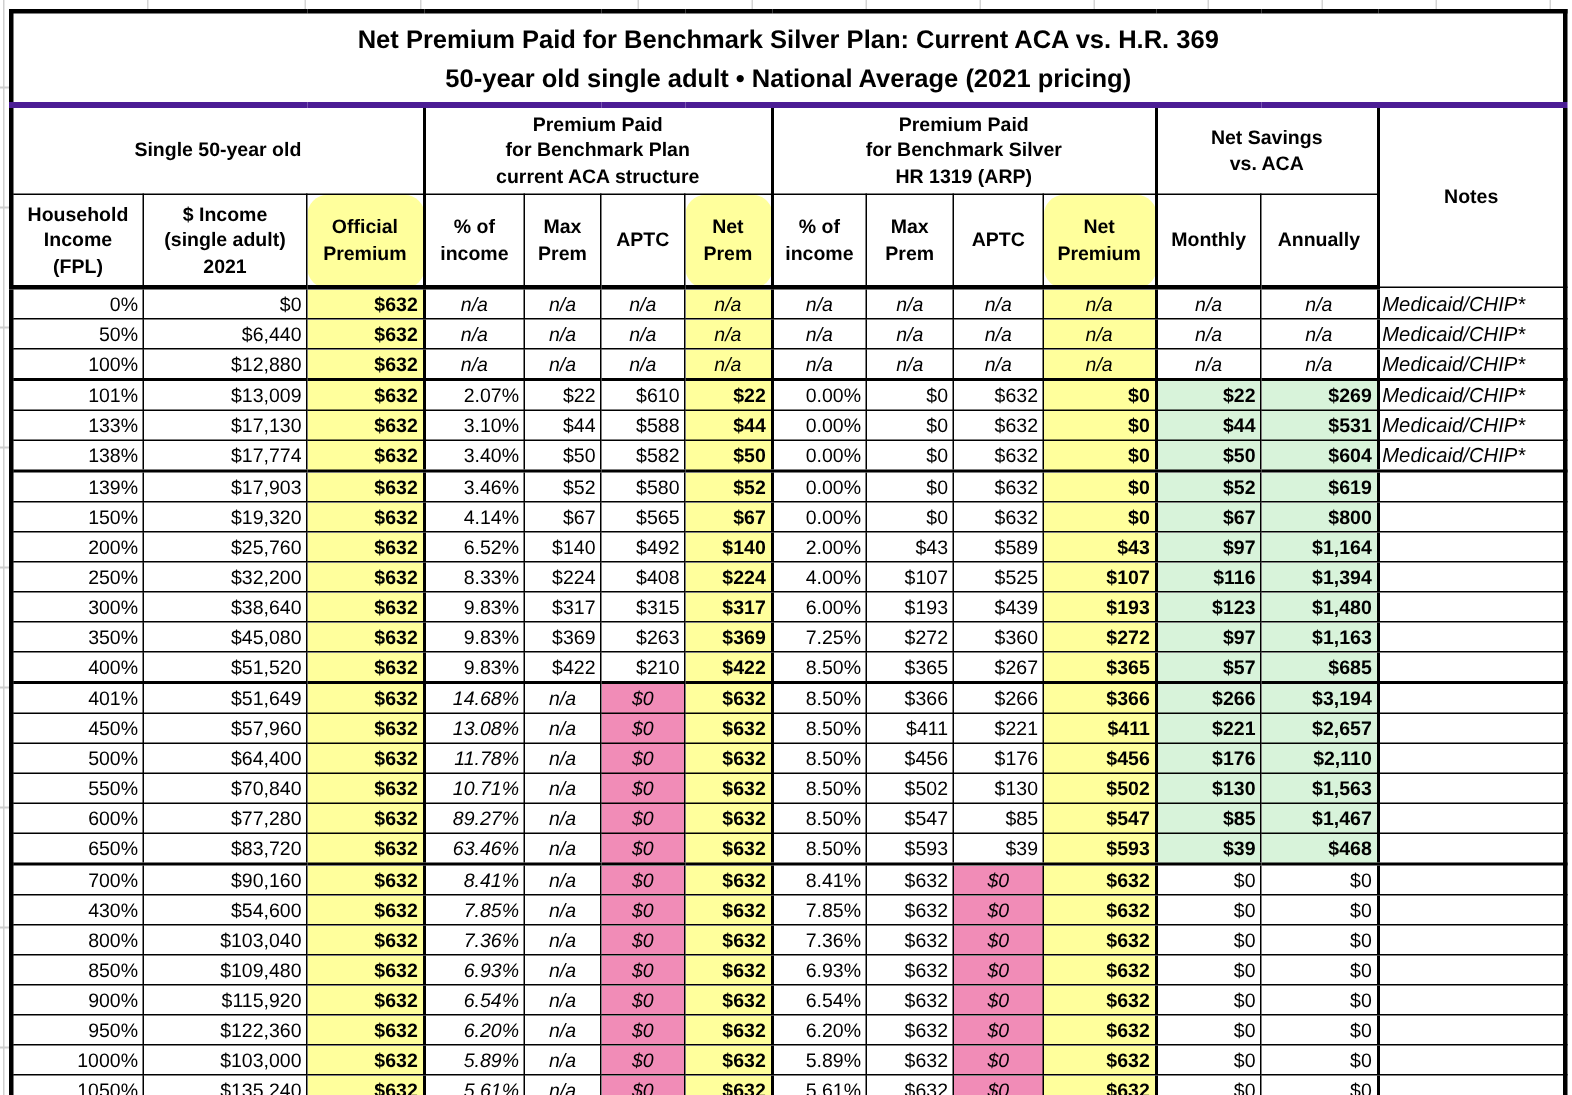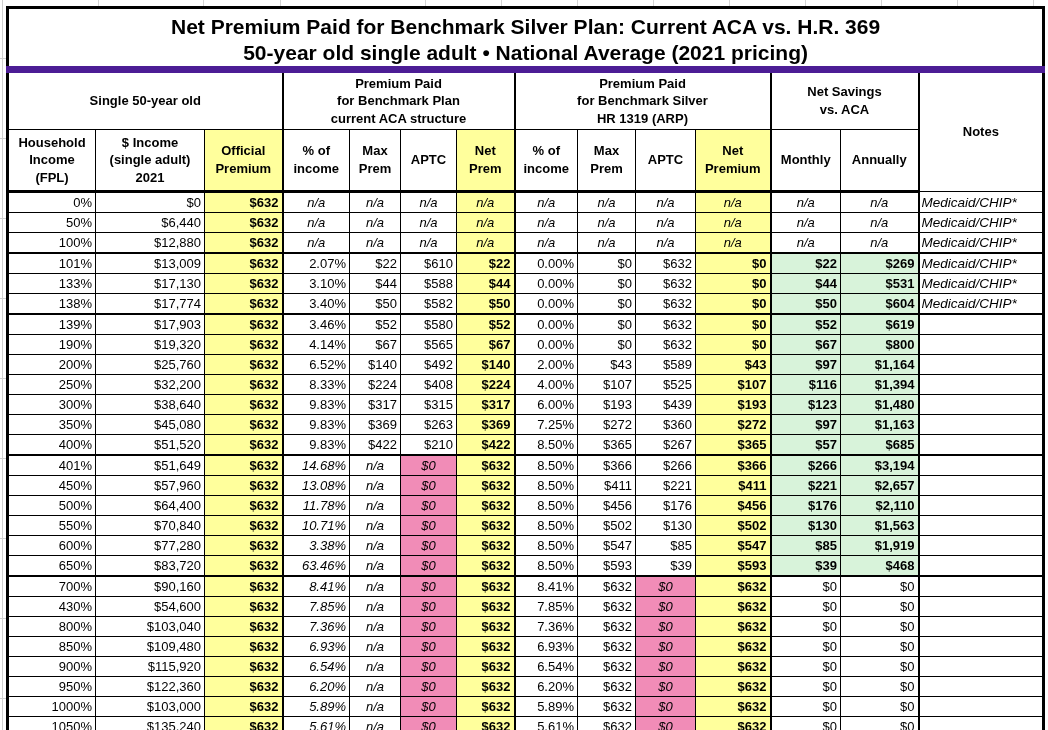--- a/index.html
+++ b/index.html
@@ -38,30 +38,30 @@
   table{
     position:absolute;left:6px;top:6px;width:1036px;
     border-collapse:collapse;table-layout:fixed;
     border:3px solid #000;
   }
   th,td{
     border:1px solid #000;overflow:hidden;white-space:nowrap;
     font-size:13px;
   }
   .title{
-    height:62px;border-bottom:7px solid #4c1d95;text-align:center;
-    font-weight:bold;font-size:21px;line-height:26px;padding:4px 0 0 0;
+    height:62px;border-bottom:4px solid #4c1d95;text-align:center;
+    font-weight:bold;font-size:17px;line-height:26px;padding:4px 0 0 0;
   }
   thead th{
     font-weight:bold;text-align:center;white-space:pre-line;
     line-height:1.35;padding:0 2px;vertical-align:middle;
   }
   tr.grp th{height:60px;}
   tr.cols th{height:62px;border-bottom:3px solid #000;}
-  .y{background:var(--yellow);}
+  .y{background:var(--yellow);border-radius:13px;}
   .tl{border-left-width:2px;}
   tbody td{
     height:19px;line-height:19px;padding:0 3px;text-align:right;
     vertical-align:middle;
   }
   tbody td:nth-child(4),tbody td:nth-child(8),
   tbody td:nth-child(12),tbody td:nth-child(14){border-left-width:2px;}
   tbody tr.group-end td{border-bottom-width:2px;}
   tbody td:last-child{font-size:13.5px;padding-left:2px;}
   .f-b{font-weight:bold;}
@@ -249,21 +249,21 @@
           <td class="f-b f-y">$52</td>
           <td>0.00%</td>
           <td>$0</td>
           <td>$632</td>
           <td class="f-b f-y">$0</td>
           <td class="f-b f-g">$52</td>
           <td class="f-b f-g">$619</td>
           <td></td>
         </tr>
         <tr>
-          <td>190%</td>
+          <td>150%</td>
           <td>$19,320</td>
           <td class="f-b f-y">$632</td>
           <td>4.14%</td>
           <td>$67</td>
           <td>$565</td>
           <td class="f-b f-y">$67</td>
           <td>0.00%</td>
           <td>$0</td>
           <td>$632</td>
           <td class="f-b f-y">$0</td>
@@ -412,30 +412,30 @@
           <td>$130</td>
           <td class="f-b f-y">$502</td>
           <td class="f-b f-g">$130</td>
           <td class="f-b f-g">$1,563</td>
           <td></td>
         </tr>
         <tr>
           <td>600%</td>
           <td>$77,280</td>
           <td class="f-b f-y">$632</td>
-          <td class="f-i">3.38%</td>
+          <td class="f-i">89.27%</td>
           <td class="f-c f-i">n/a</td>
           <td class="f-p f-i f-c">$0</td>
           <td class="f-b f-y">$632</td>
           <td>8.50%</td>
           <td>$547</td>
           <td>$85</td>
           <td class="f-b f-y">$547</td>
           <td class="f-b f-g">$85</td>
-          <td class="f-b f-g">$1,919</td>
+          <td class="f-b f-g">$1,467</td>
           <td></td>
         </tr>
         <tr class="group-end">
           <td>650%</td>
           <td>$83,720</td>
           <td class="f-b f-y">$632</td>
           <td class="f-i">63.46%</td>
           <td class="f-c f-i">n/a</td>
           <td class="f-p f-i f-c">$0</td>
           <td class="f-b f-y">$632</td>

